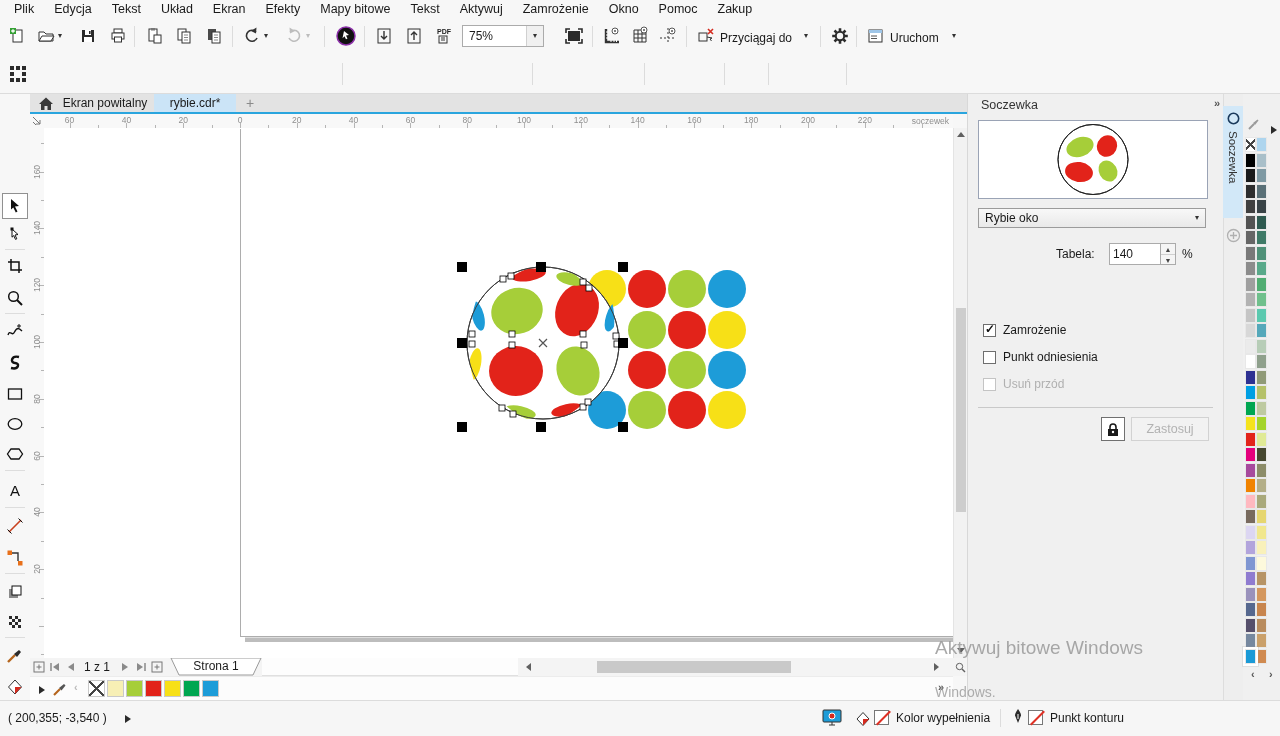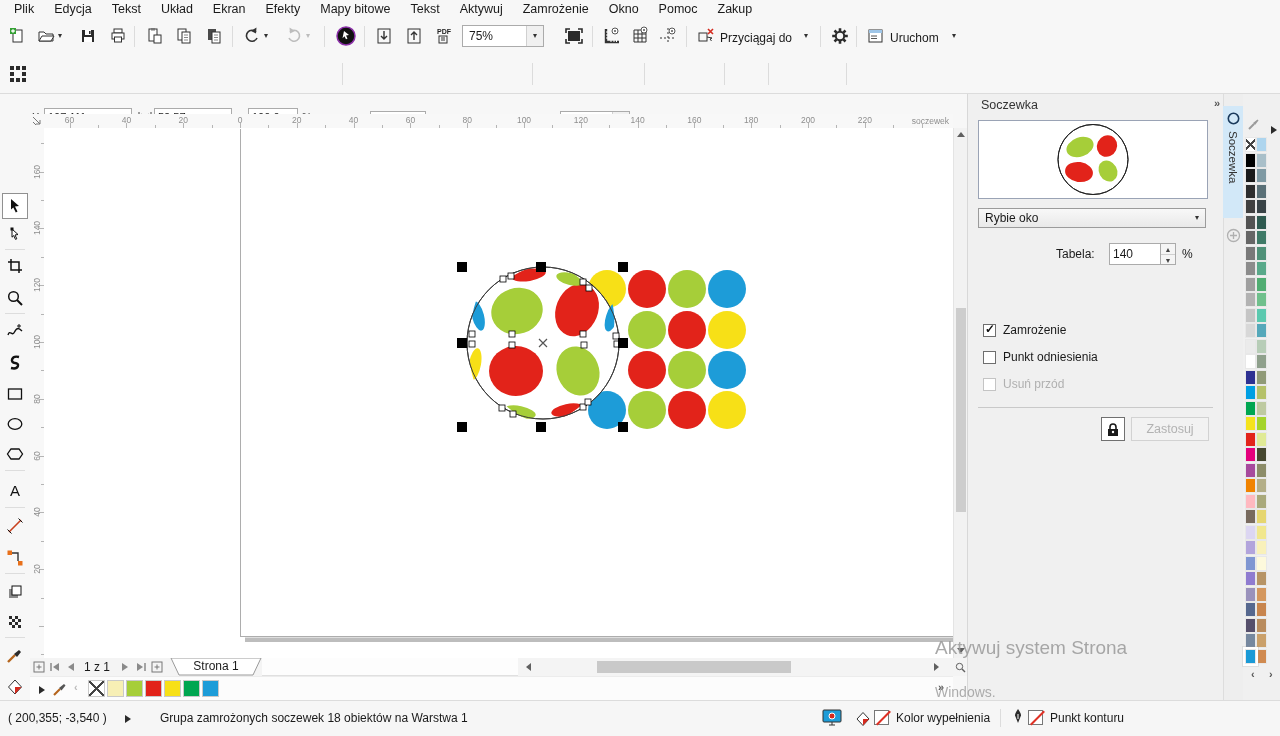--- a/index.html
+++ b/index.html
@@ -359,20 +359,29 @@
           <rect x="2" y="2" width="8" height="8" fill="none" stroke="#444"></rect>
           <rect x="11" y="10" width="8" height="8" fill="none" stroke="#e8701a" stroke-width="1.6"></rect>
         </svg></div>
     <div class="psep" style="left:846px"></div>
     <div class="abs" style="left:856px;top:60px"><svg width="20" height="20">
           <circle cx="10" cy="10" r="8" fill="none" stroke="#b5b5b5" stroke-width="1.4"></circle>
           <path d="M10 5.5 v9 M5.5 10 h9" stroke="#b5b5b5" stroke-width="1.4"></path>
         </svg></div>
   </div>
 
+  <div class="tabbar abs">
+    <div class="abs" style="left:8px;top:2px"><svg width="16" height="16">
+          <path d="M8 1.5 L15 8 h-2 v6 h-3.5 v-4 h-3 v4 H3 V8 H1 Z" fill="#3a3a3a"></path>
+        </svg></div>
+    <div class="dtab" style="left:28px;width:94px">Ekran powitalny</div>
+    <div class="dtab" style="left:124px;width:82px;background:#cbe4f7">rybie.cdr*</div>
+    <div class="dtab" style="left:210px;width:20px;color:#8a8a8a;font-size:14px">+</div>
+    <div class="blueline"></div>
+  </div>
 
   <div class="toolbox abs" id="toolbox">
     <div class="tool sel" style="top:99px">
         <svg width="18" height="18">
           <path d="M5 2 L13 9 L9 9.6 L11.5 14.6 L9.8 15.4 L7.3 10.4 L5 12.6 Z" fill="#111"></path>
         </svg>
       </div>
     <div class="tool" style="top:127px">
         <svg width="18" height="18">
           <path d="M6 4 L12 9.5 L9 10 L10.8 13.8 L9.5 14.4 L7.7 10.6 L6 12.2 Z" fill="#fff" stroke="#111"></path>
@@ -717,21 +726,20 @@
       <div class="swatch" style="left: 134px; top: 3px; width: 17px; height: 17px; background: rgb(247, 224, 23);"></div>
       <div class="swatch" style="left: 153px; top: 3px; width: 17px; height: 17px; background: rgb(0, 166, 81);"></div>
       <div class="swatch" style="left: 172px; top: 3px; width: 17px; height: 17px; background: rgb(29, 156, 216);"></div>
     </div>
 
   <div class="statusbar abs">
     <div class="abs" style="left:8px;top:10px">( 200,355; -3,540 )</div>
     <div class="abs" style="left:124px;top:12px"><svg width="8" height="10">
           <path d="M1 1 l6 4 -6 4 Z" fill="#2b2b2b"></path>
         </svg></div>
-    <div class="abs" style="left:160px;top:10px">Grupa zamrożonych soczewek 18 obiektów na Warstwa 1</div>
     <div class="abs" style="left:822px;top:8px"><svg width="20" height="19">
           <rect x="1" y="1" width="18" height="12" rx="1" fill="#1d9cd8" stroke="#333"></rect>
           <circle cx="10" cy="7" r="3" fill="#d42a1e" stroke="#fff"></circle>
           <path d="M7 16 h6 M10 13 v3" stroke="#333"></path>
         </svg></div>
     <div class="abs" style="left:855px;top:10px"><svg width="16" height="16">
           <path d="M8 1.5 L14 8 L8 14.5 L2 8 Z" fill="#fff" stroke="#333"></path>
           <path d="M8 14.5 L14 8 L8 8 Z" fill="#d42a1e"></path>
         </svg></div>
     <div class="noneswatch" style="left:874px;top:9px"></div>
@@ -890,18 +898,18 @@
         <div class="psw" style="left: 2px; top: 523.5px; background: rgb(86, 79, 107);"></div>
         <div class="psw" style="left: 13px; top: 523.5px; background: rgb(185, 140, 94);"></div>
         <div class="psw" style="left: 2px; top: 539px; background: rgb(118, 136, 159);"></div>
         <div class="psw" style="left: 13px; top: 539px; background: rgb(202, 160, 106);"></div>
         <div class="psw selrow" style="left: 2px; top: 554.5px; background: rgb(27, 154, 214);"></div>
         <div class="psw" style="left: 13px; top: 554.5px; background: rgb(208, 138, 80);"></div>
       </div>
   </div>
 
   <div class="watermark abs">
-    <div class="wm1">Aktywuj system Strona</div>
+    <div class="wm1">Aktywuj bitowe Windows</div>
     <div class="wm2"><br>
     <span>Windows.</span></div>
   </div>
 
 </div>
 
 </body></html>

